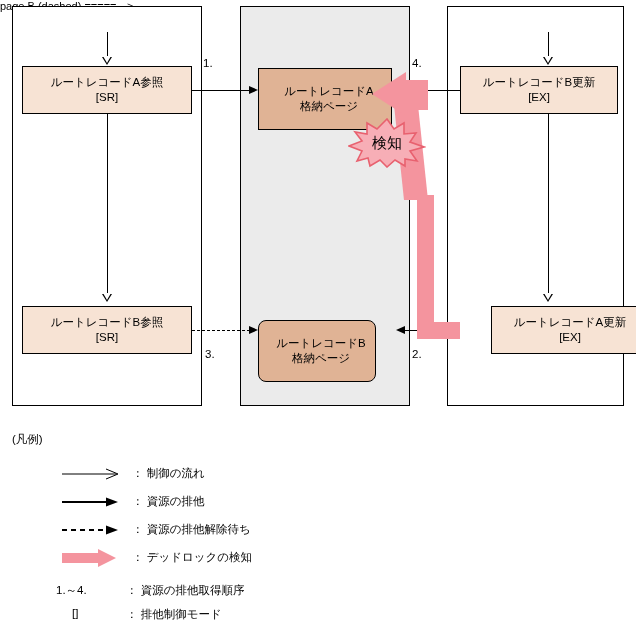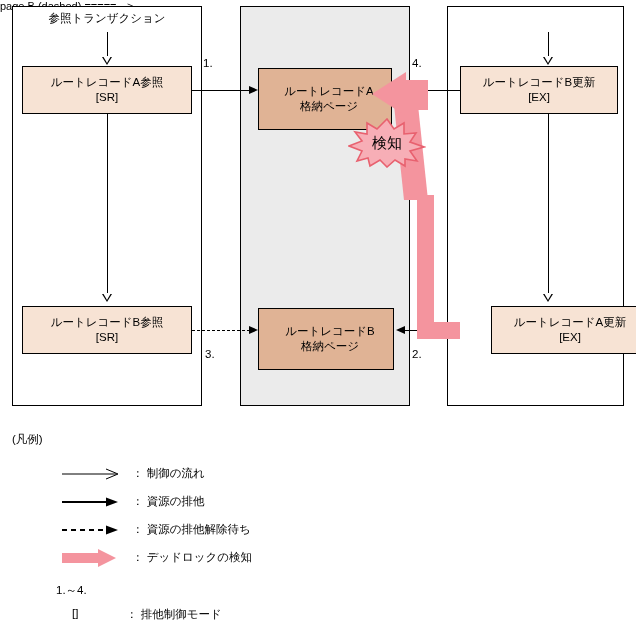--- a/index.html
+++ b/index.html
@@ -146,21 +146,20 @@
 </head>
 <body>
 
 <div class="canvas">
 
   
   <div class="col" style="left:12px; top:6px; width:190px; height:400px;"></div>
   <div class="col gray" style="left:240px; top:6px; width:170px; height:400px;"></div>
   <div class="col" style="left:447px; top:6px; width:177px; height:400px;"></div>
 
-  <div class="col-title" style="left:12px; top:11px; width:190px;">参照トランザクション</div>
 
   
   <div class="vline" style="left:107px; top:32px; height:29px;"></div>
   <div class="arrow-down-open" style="left:102px; top:57px;"></div>
 
   <div class="vline" style="left:548px; top:32px; height:29px;"></div>
   <div class="arrow-down-open" style="left:543px; top:57px;"></div>
 
   
   <div class="box" style="left:22px; top:66px; width:170px; height:48px;">
@@ -171,21 +170,21 @@
   <div class="box" style="left:22px; top:306px; width:170px; height:48px;">
     <div>ルートレコードB参照</div>
     <div>[SR]</div>
   </div>
 
   <div class="box dark" style="left:258px; top:68px; width:134px; height:62px;">
     <div>ルートレコードA</div>
     <div>格納ページ</div>
   </div>
 
-  <div class="box dark" style="left:258px; top:308px; width:136px; height:62px;">
+  <div class="box dark" style="left:258px; top:320px; width:118px; height:62px;border-radius:8px;">
     <div>ルートレコードB</div>
     <div>格納ページ</div>
   </div>
 
   <div class="box" style="left:460px; top:66px; width:158px; height:48px;">
     <div>ルートレコードB更新</div>
     <div>[EX]</div>
   </div>
 
   <div class="box" style="left:448px; top:306px; width:158px; height:48px;margin-left:43px;">
@@ -275,20 +274,21 @@
   <div class="legend-row" style="left:20px; top:548px; width:400px; height:20px;padding-left:27px;">
     <svg style="position:absolute; left:0; top:1px;" width="62" height="18" viewBox="0 0 62 18">
       <polygon points="0,4 36,4 36,0 54,9 36,18 36,14 0,14" fill="#f4949e"></polygon>
     </svg>
     <span class="legend-text" style="top:2px;">： デッドロックの検知</span>
   </div>
 
   
   <div class="legend-row" style="left:14px; top:583px; width:420px; height:16px;">
     <span style="position:absolute; left:0; top:0;">1.～4.</span>
+    <span class="legend-text">： 資源の排他取得順序</span>
   </div>
 
   <div class="legend-row" style="left:14px; top:607px; width:420px; height:16px;">
     <span style="position:absolute; left:16px; top:0;">[]</span>
     <span class="legend-text">： 排他制御モード</span>
   </div>
 
 </div>
 
 </body></html>

